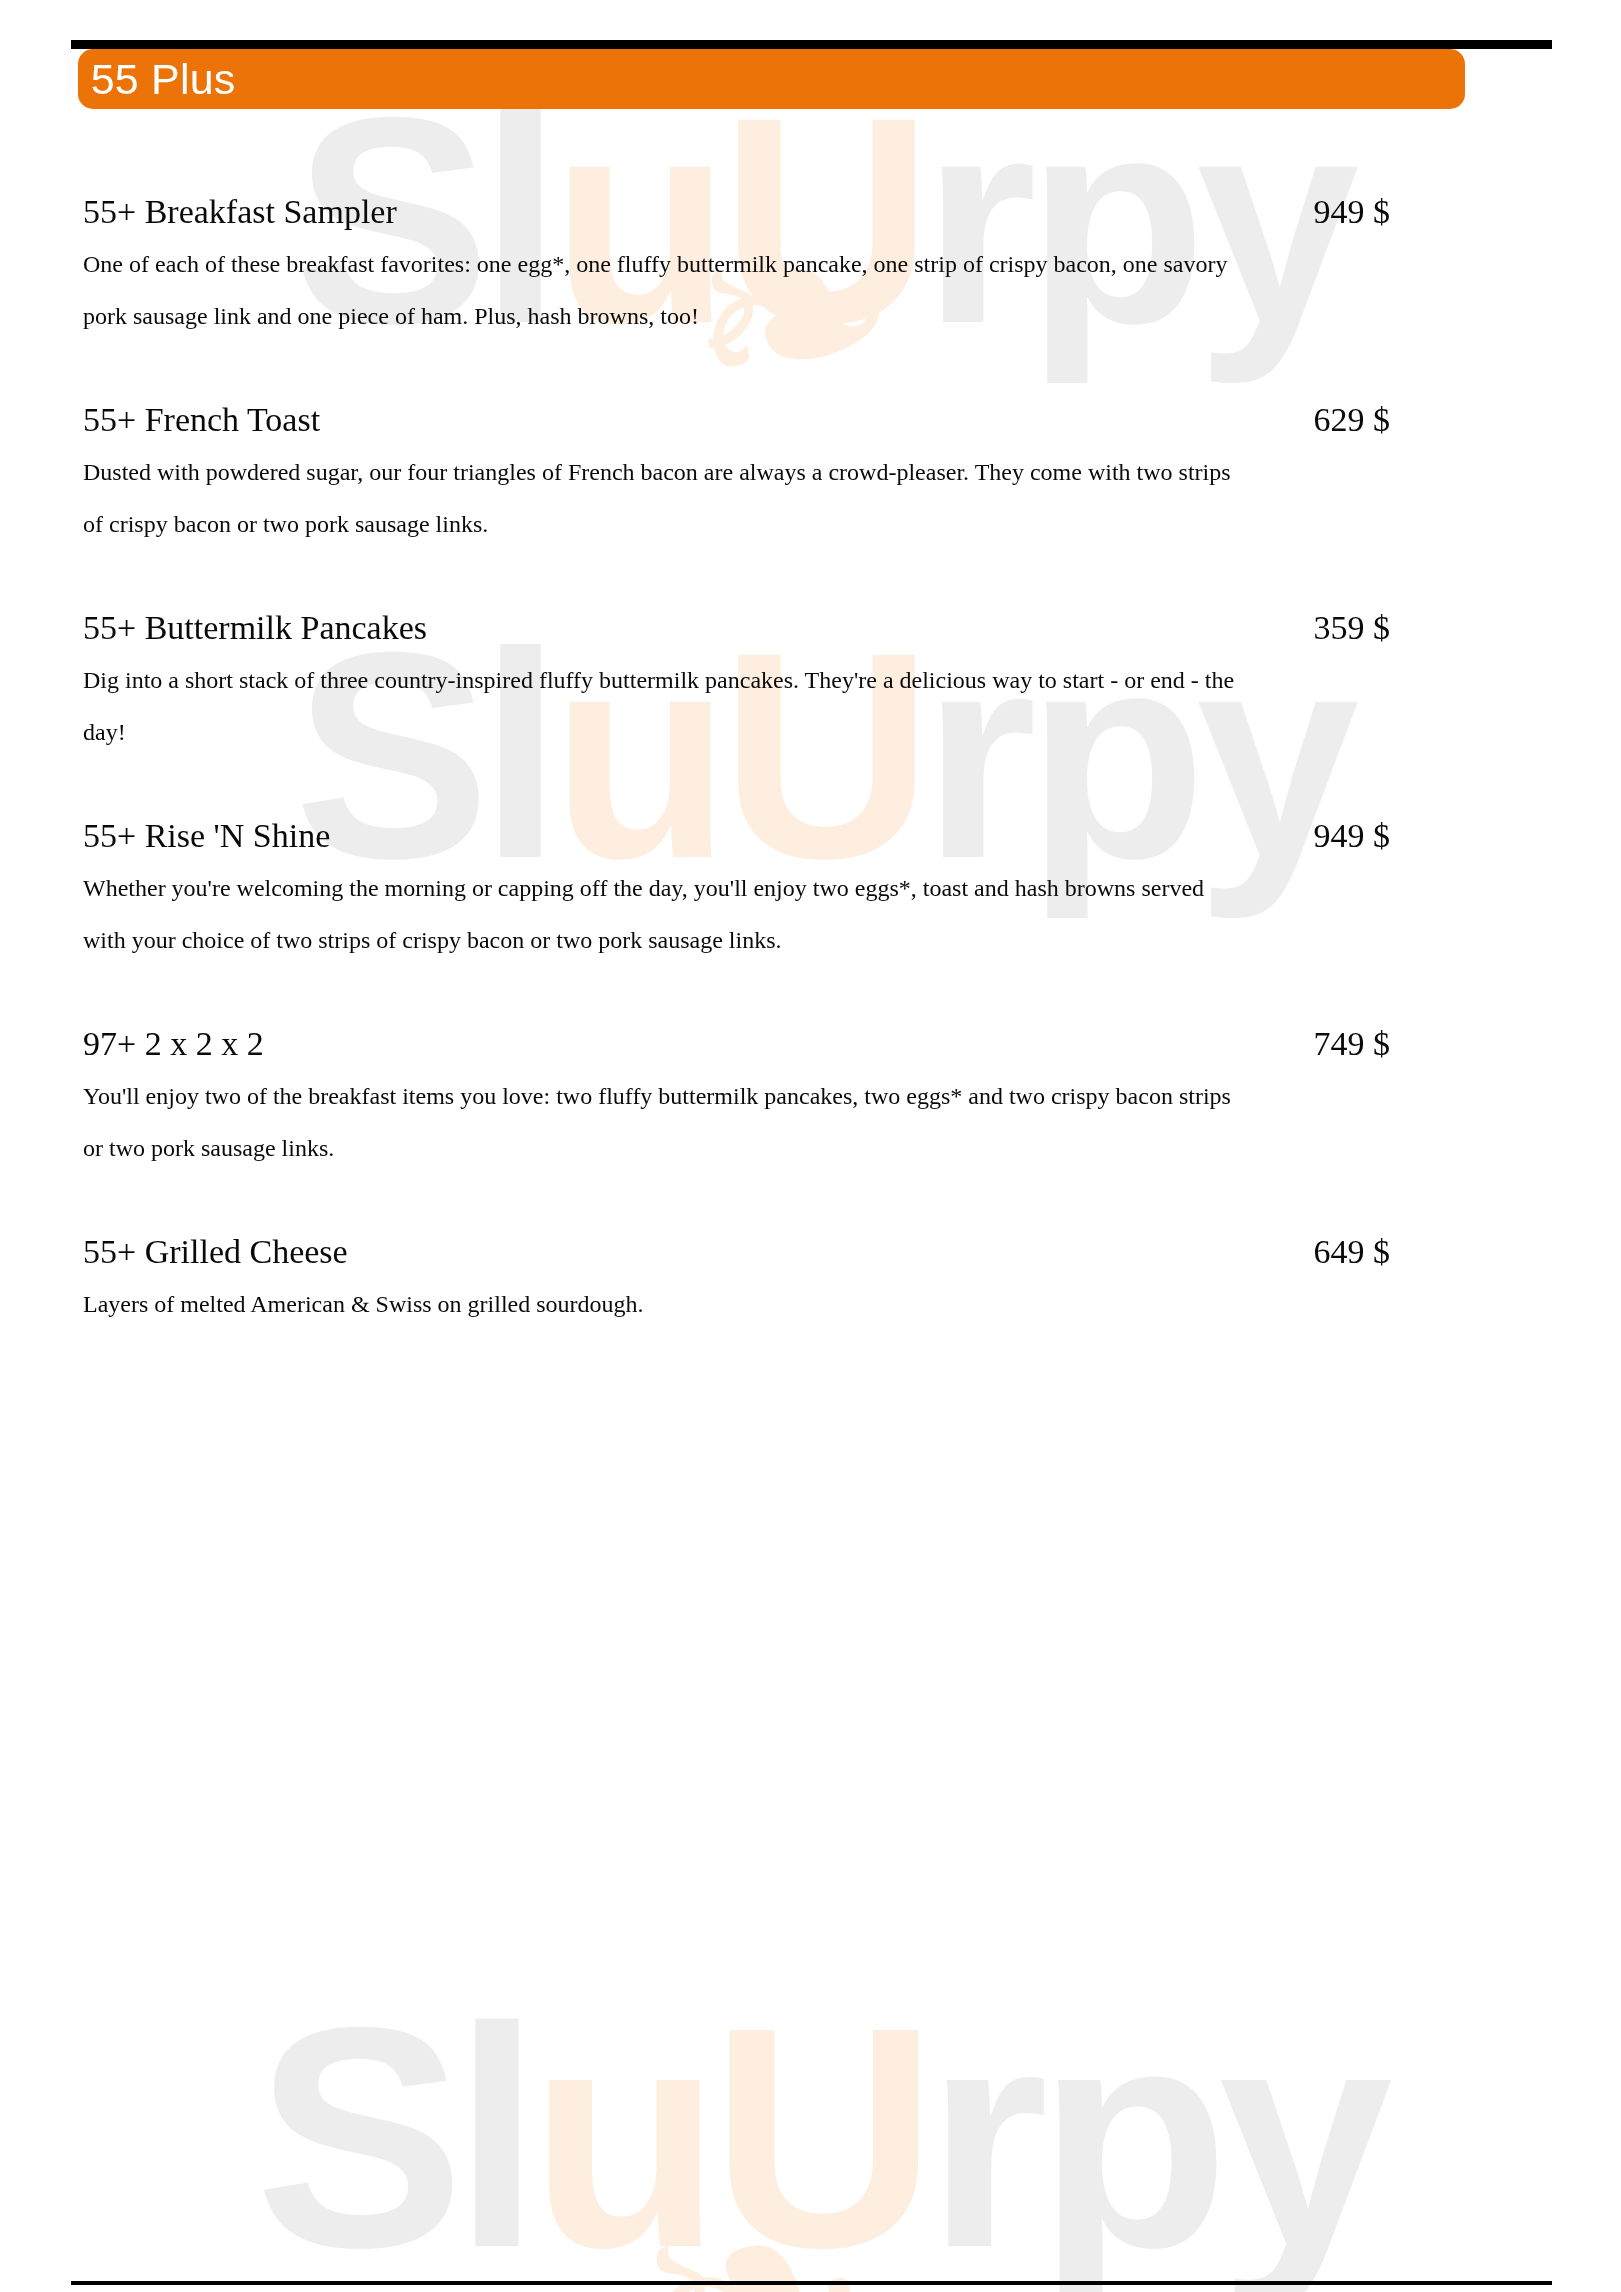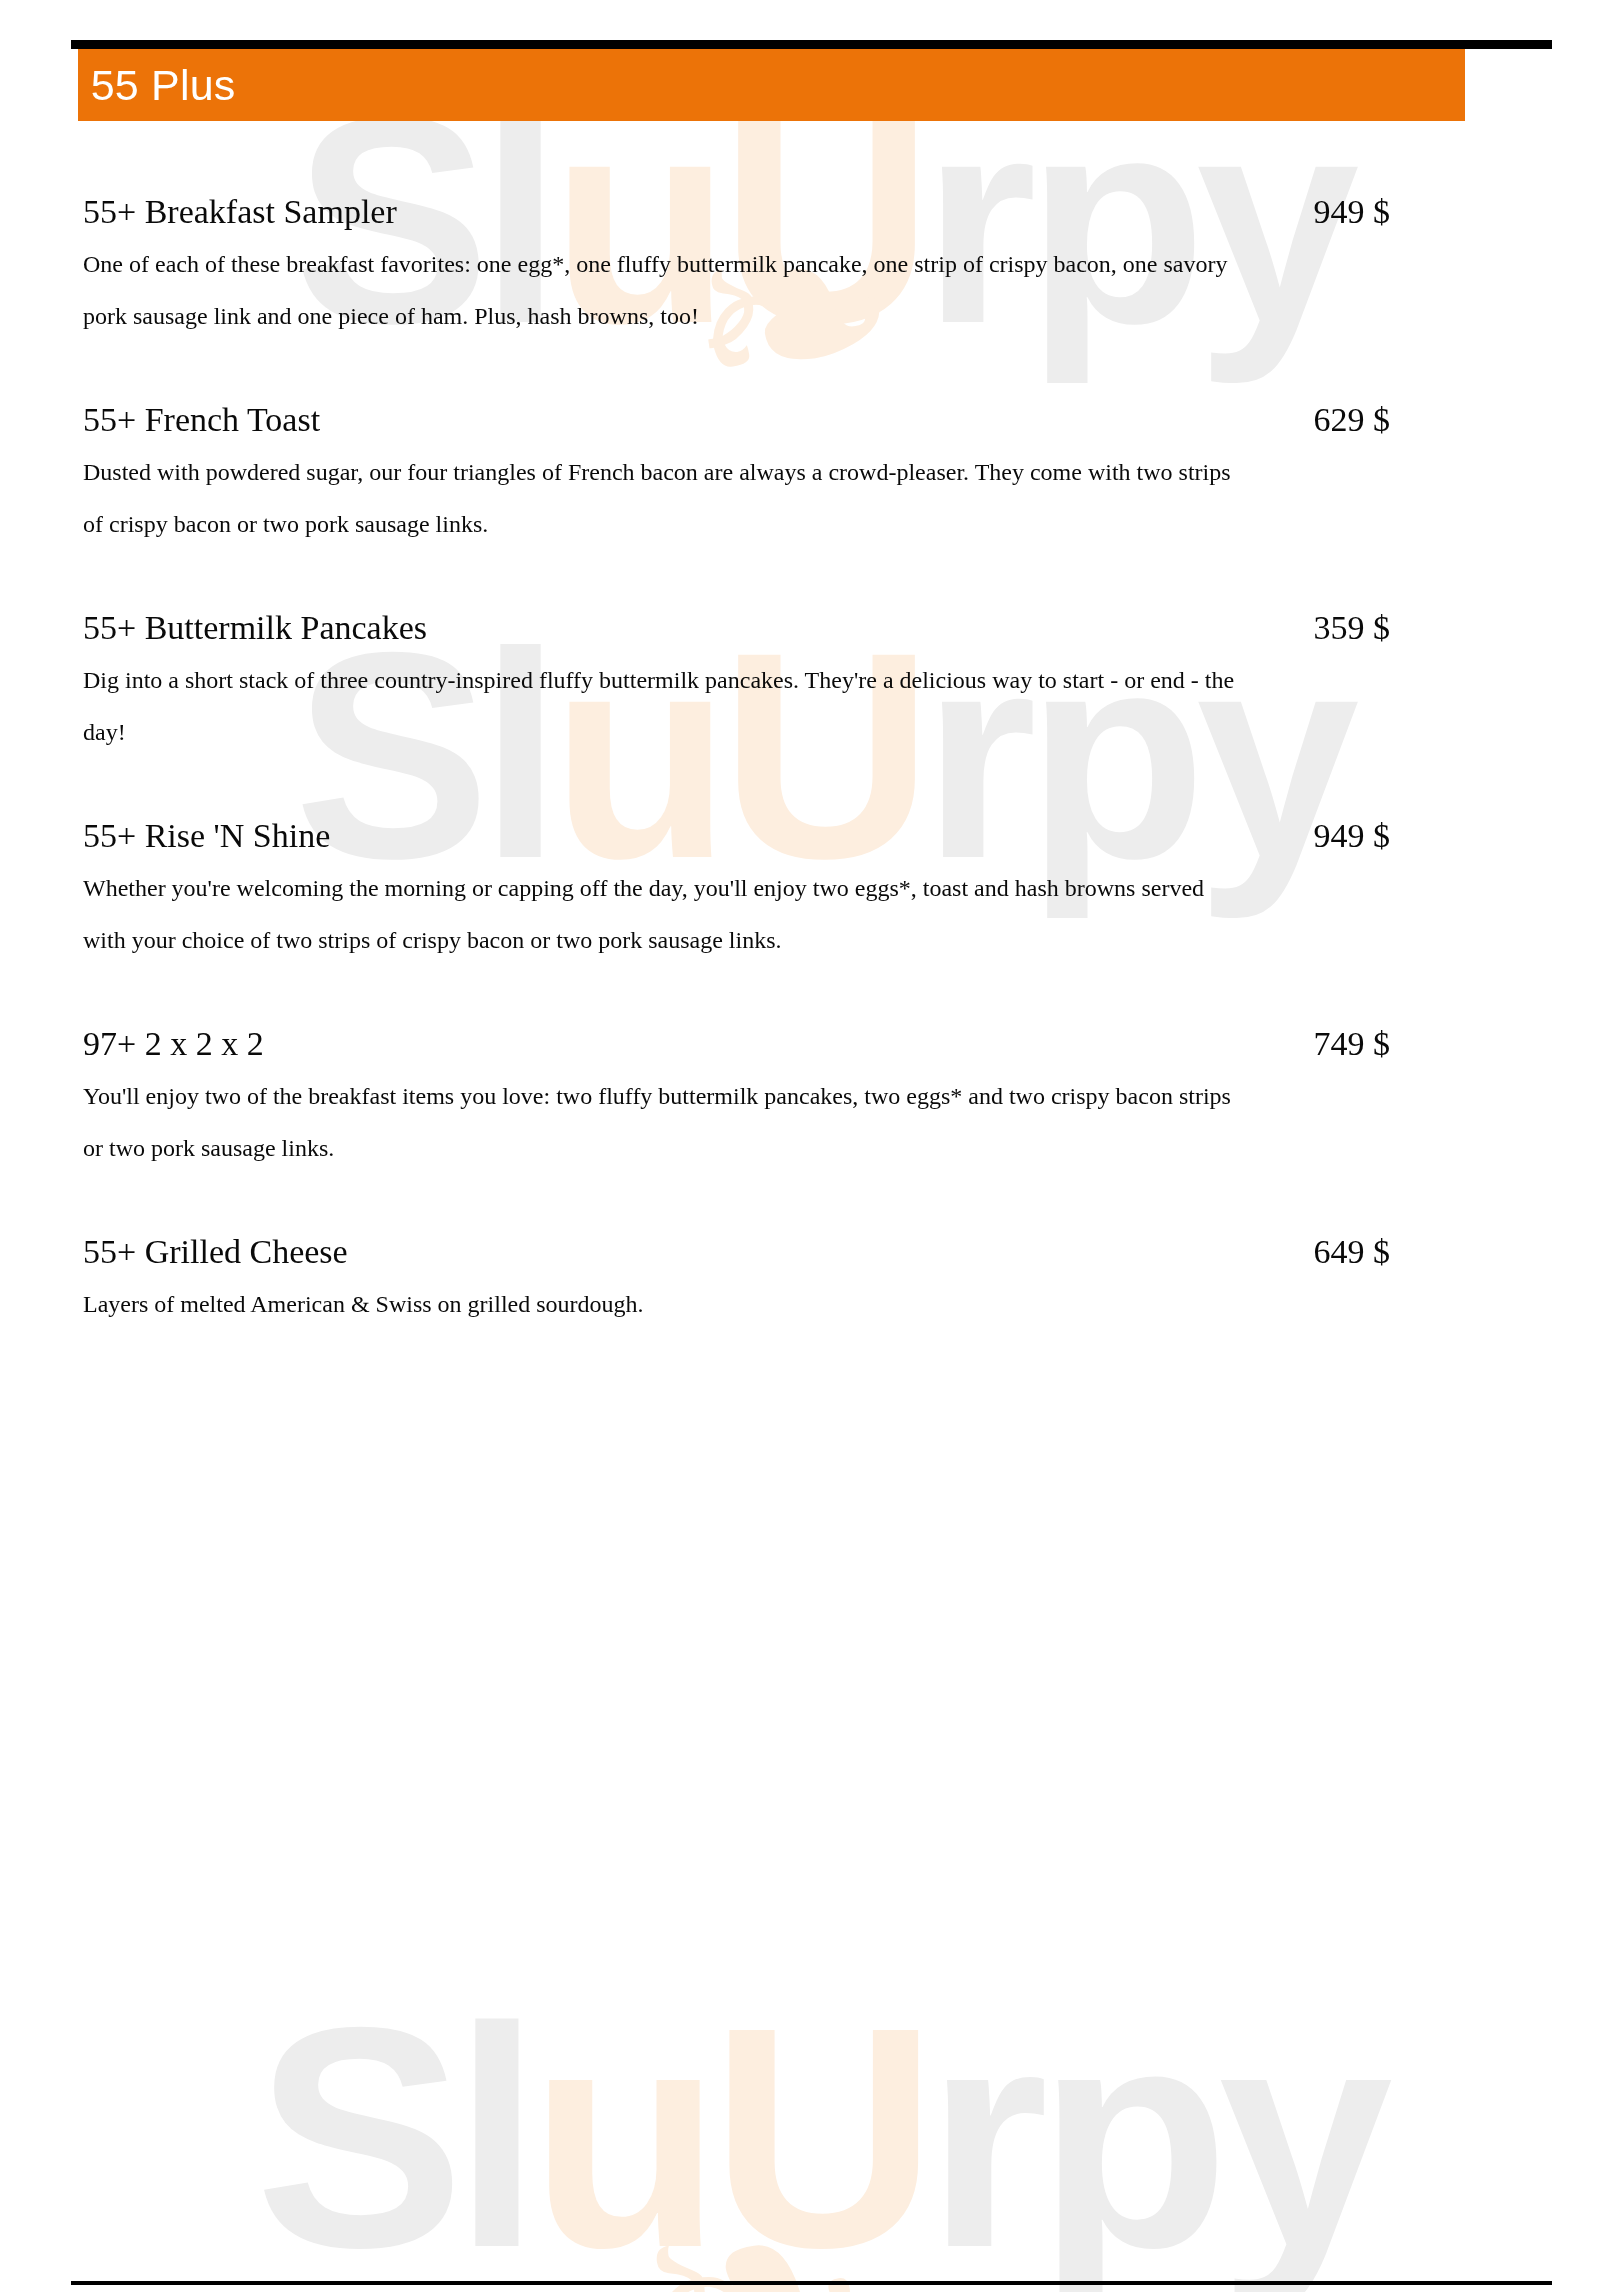--- a/index.html
+++ b/index.html
@@ -96,25 +96,26 @@
     background: #000000;
     z-index: 4;
   }
 
   
   .section-header {
     position: absolute;
     left: 78px;
     top: 49px;
     width: 1387px;
-    height: 72px;
+    height: 60px;
     background: #EC7308;
     z-index: 3;
     display: flex;
     align-items: center;
+    border-radius: 15px;
   }
   .section-header .title {
     font-family: "Liberation Sans", "DejaVu Sans", sans-serif;
     font-size: 43px;
     font-weight: 400;
     color: #ffffff;
     padding-left: 12.7px;
     line-height: 1;
     letter-spacing: 0.2px;
   }

